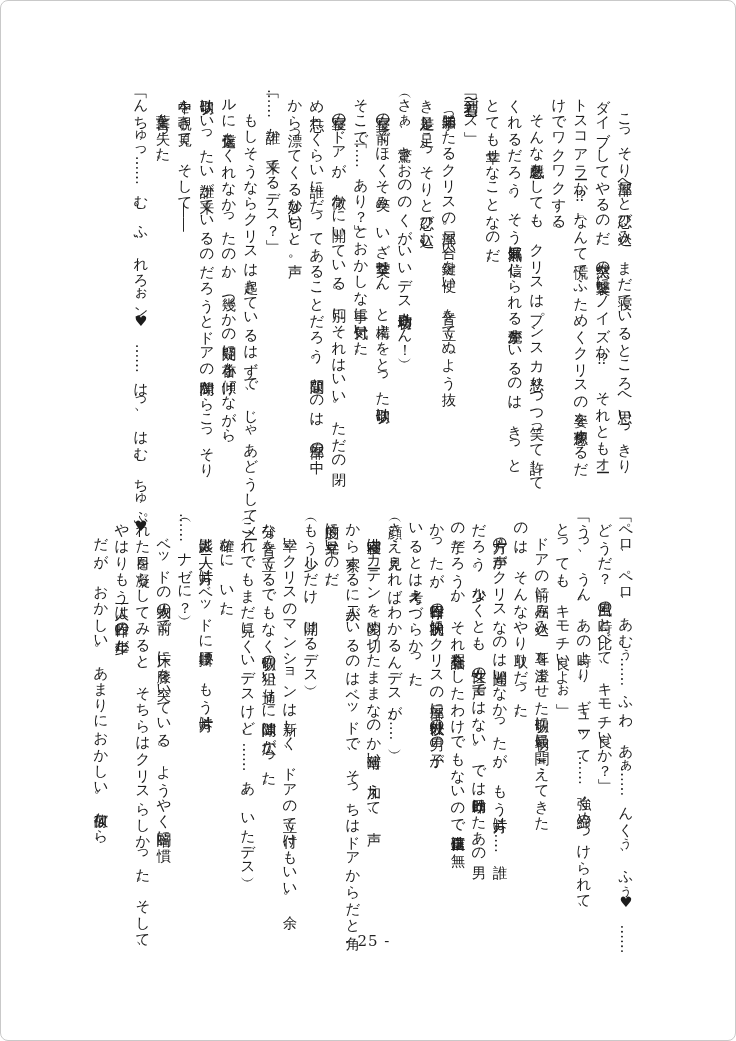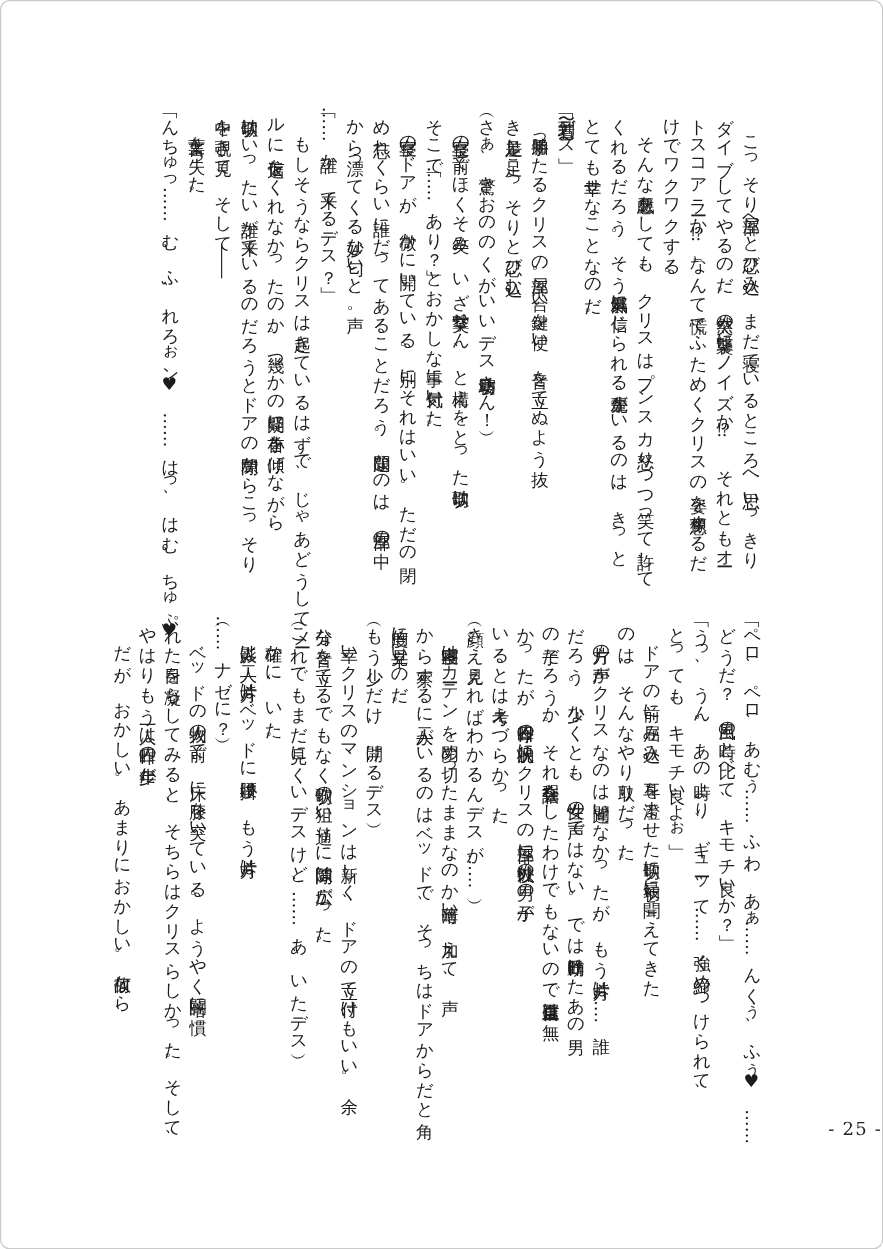--- a/index.html
+++ b/index.html
@@ -39,21 +39,21 @@
   #bottom-block {
     top: 512px;
     height: 422px;
     line-height: 21px;
   }
   .pagenum {
     position: absolute;
     top: 931px;
     left: 0;
     width: 100%;
-    text-align: right;
+    text-align: center;
     font-size: 15px;
     letter-spacing: 1px;
     color: #222222;
   }
 </style>
 </head>
 <body>
 
 <div class="page">
 

